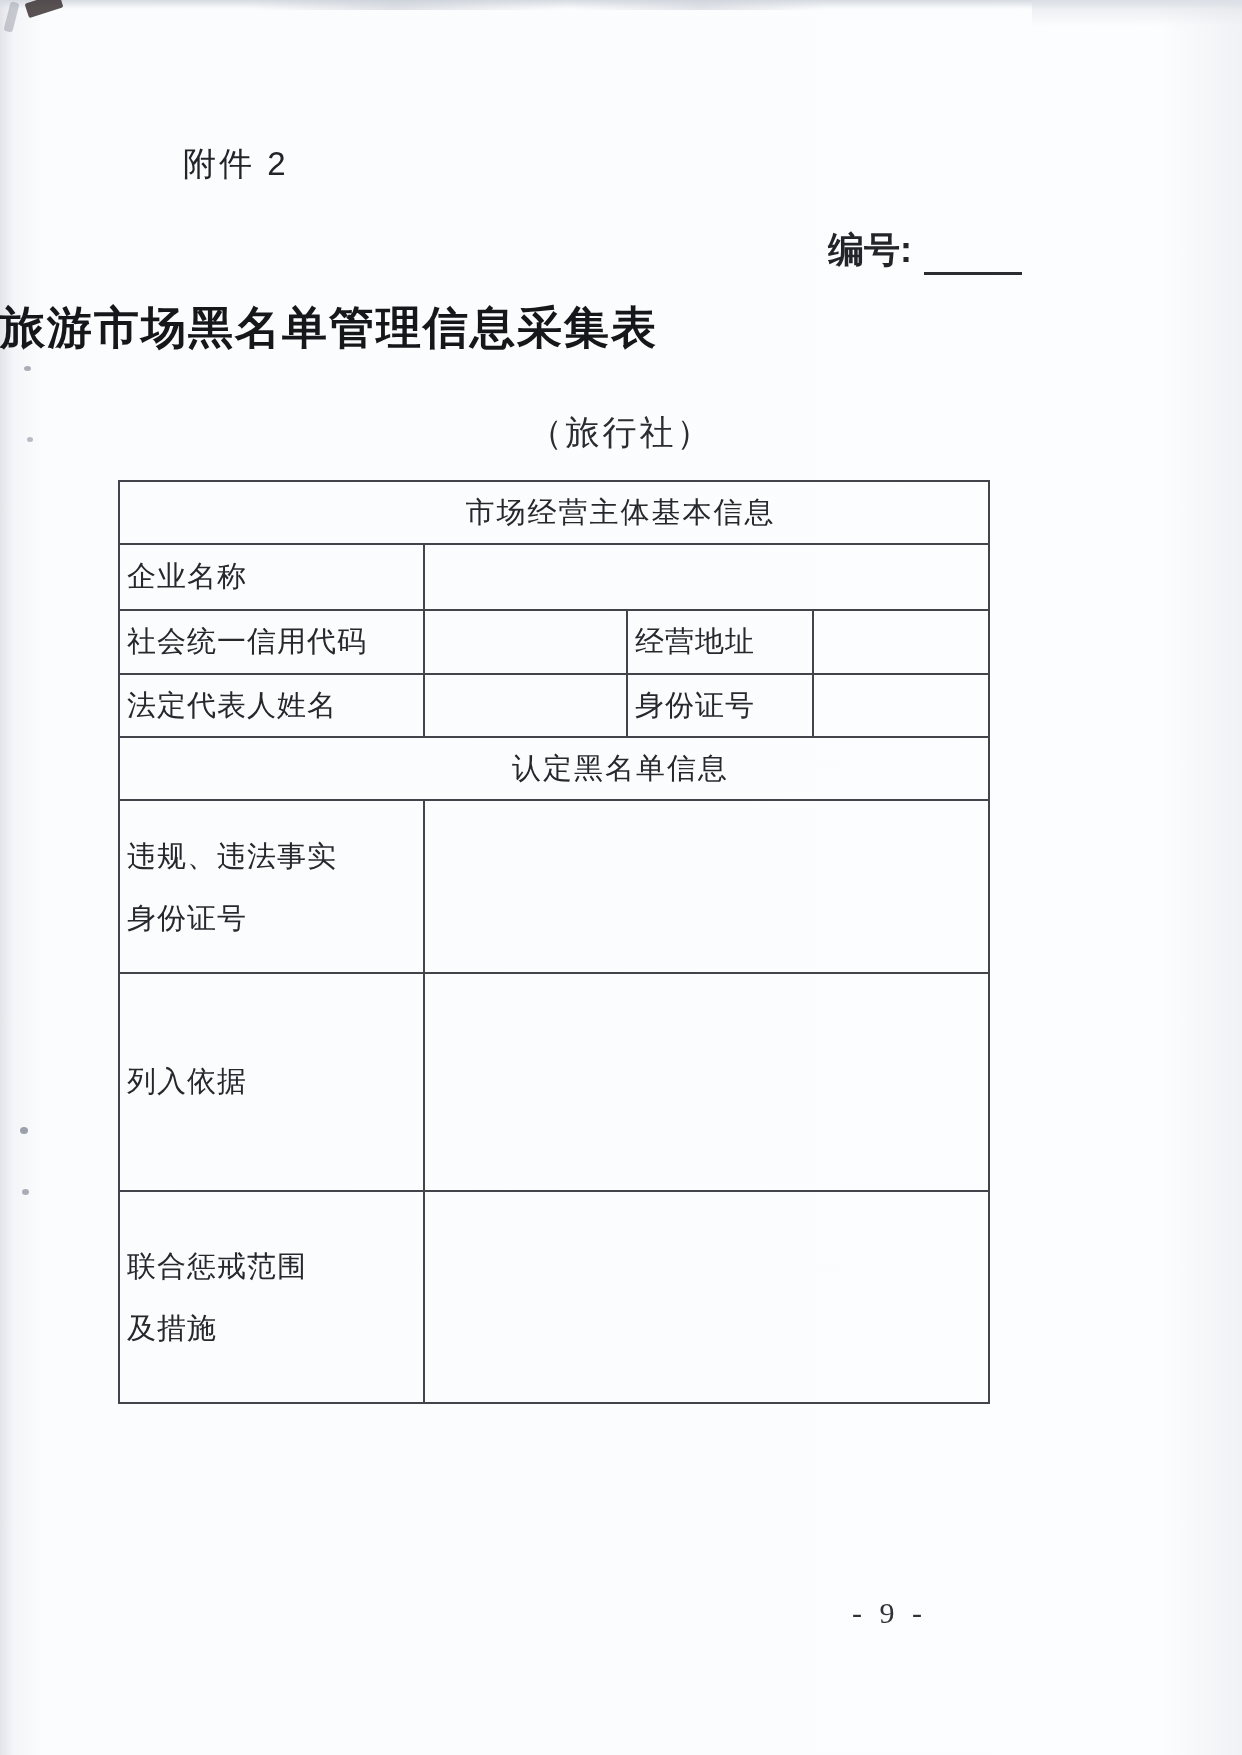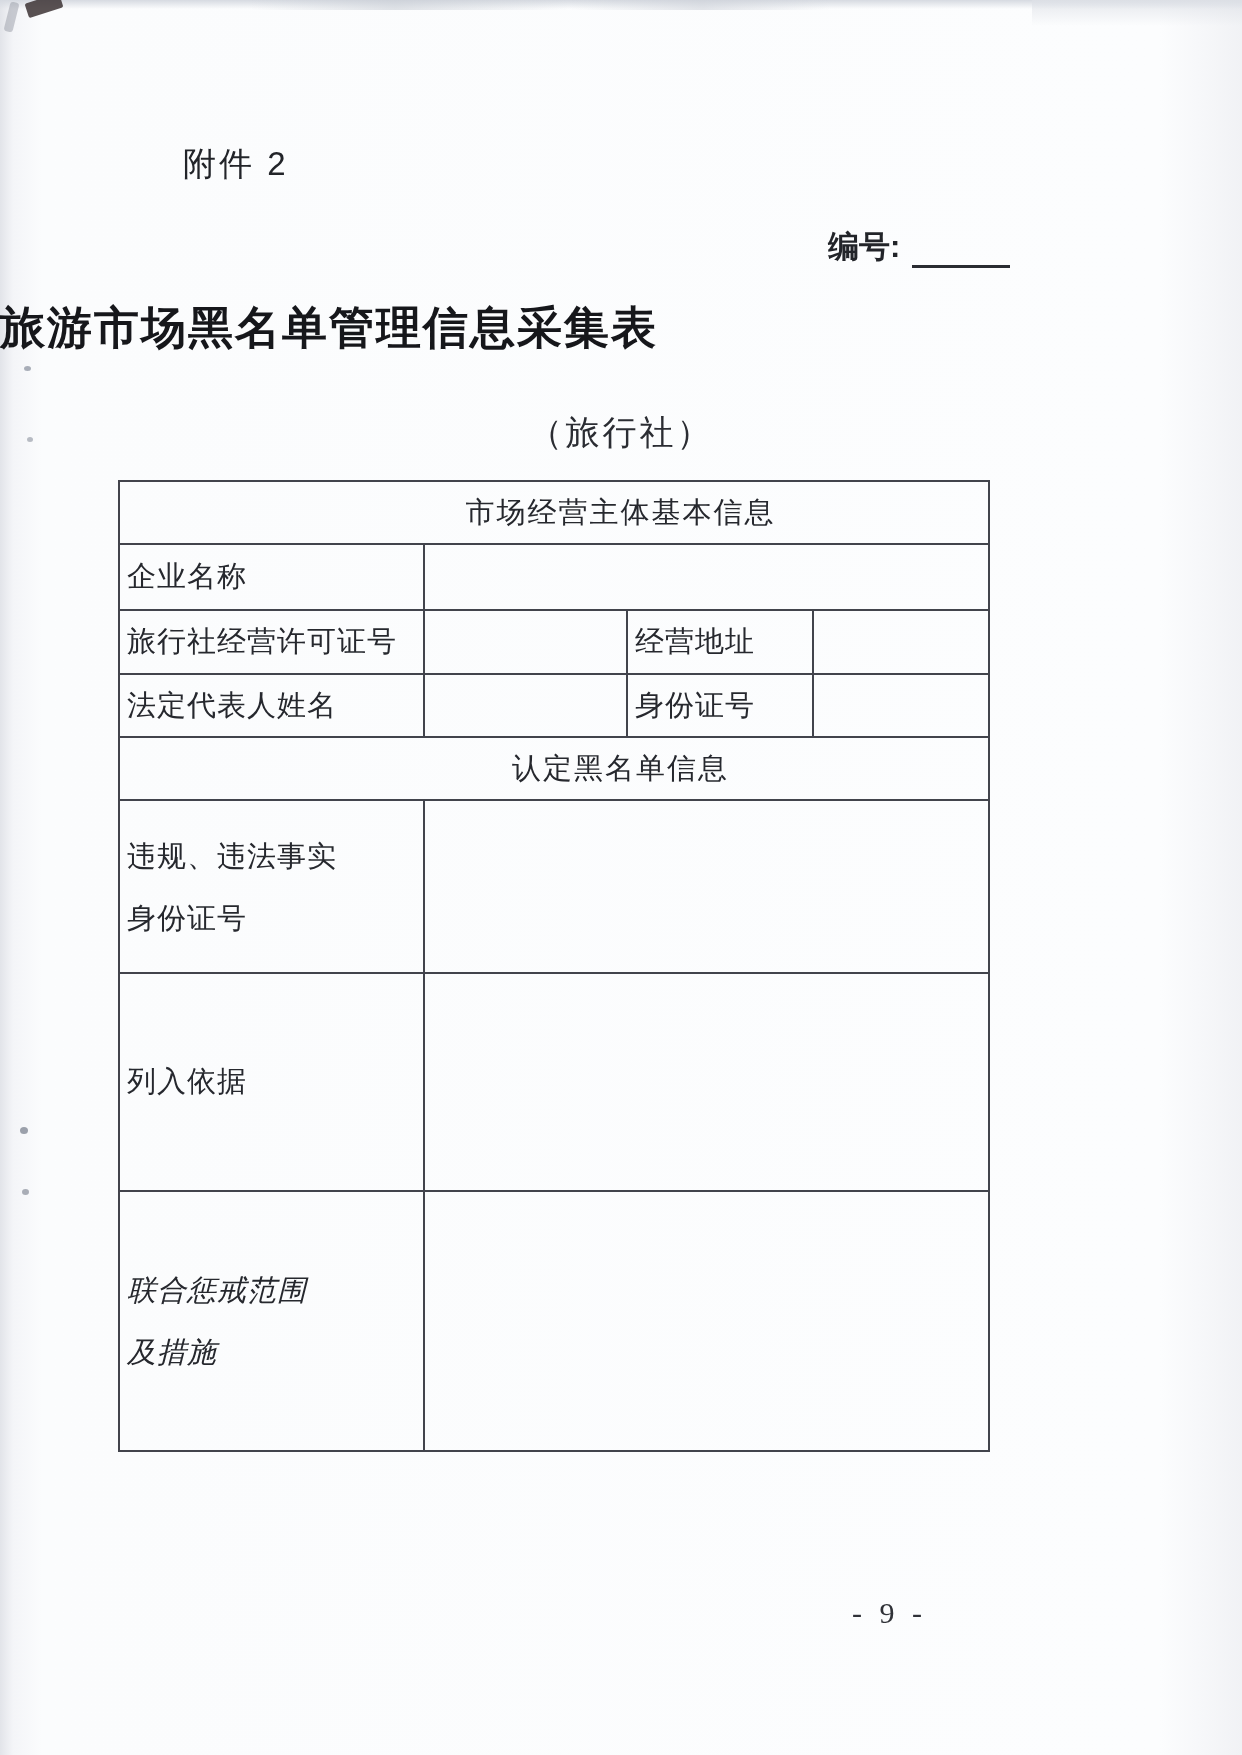--- a/index.html
+++ b/index.html
@@ -39,21 +39,21 @@
 
   .attachment {
     position:absolute; left:183px; top:142px;
     font-family:"Liberation Sans","DejaVu Sans",sans-serif;
     font-size:33px; letter-spacing:3px; color:#222429;
   }
   .doc-no-row {
     position:absolute; left:828px; top:226px;
     display:flex; align-items:flex-end;
     font-family:"Liberation Sans","DejaVu Sans",sans-serif;
-    font-size:31px; font-weight:600; color:#222429;
+    font-size:36px; font-weight:600; color:#222429;
   }
   .doc-no-line {
     display:inline-block; width:98px; height:36px; margin-left:12px;
     border-bottom:3px solid #2a2c32;
   }
   .title {
     position:absolute; left:0; top:298px; width:1135px;
     text-align:left; font-size:45px; font-weight:700;
     letter-spacing:2px; color:#16171b;
   }
@@ -78,21 +78,21 @@
   td.value  { }
   .two-line span { display:block; line-height:62px; }
   tr.rh-a { height:63px; }
   tr.rh-b { height:66px; }
   tr.rh-c { height:62px; }
   tr.rh-d { height:64px; }
   tr.rh-e { height:63px; }
   tr.rh-f { height:63px; }
   tr.rh-big1 { height:173px; }
   tr.rh-big2 { height:218px; }
-  tr.rh-big3 { height:260px;font-style:italic; }
+  tr.rh-big3 { height:212px; }
 
   .page-number {
     position:absolute; left:852px; top:1596px;
     font-size:30px; letter-spacing:5px; color:#303238;
   }
 </style>
 </head>
 <body>
 
 <div class="page">
@@ -126,21 +126,21 @@
     </colgroup>
     <tbody>
       <tr class="rh-a">
         <td class="header" colspan="4">市场经营主体基本信息</td>
       </tr>
       <tr class="rh-b">
         <td class="label">企业名称</td>
         <td class="value" colspan="3"></td>
       </tr>
       <tr class="rh-d">
-        <td class="label">旅行社经营许可证号</td>
+        <td class="label">社会统一信用代码</td>
         <td class="value"></td>
         <td class="label">经营地址</td>
         <td class="value"></td>
       </tr>
       <tr class="rh-e">
         <td class="label">法定代表人姓名</td>
         <td class="value"></td>
         <td class="label">身份证号</td>
         <td class="value"></td>
       </tr>

